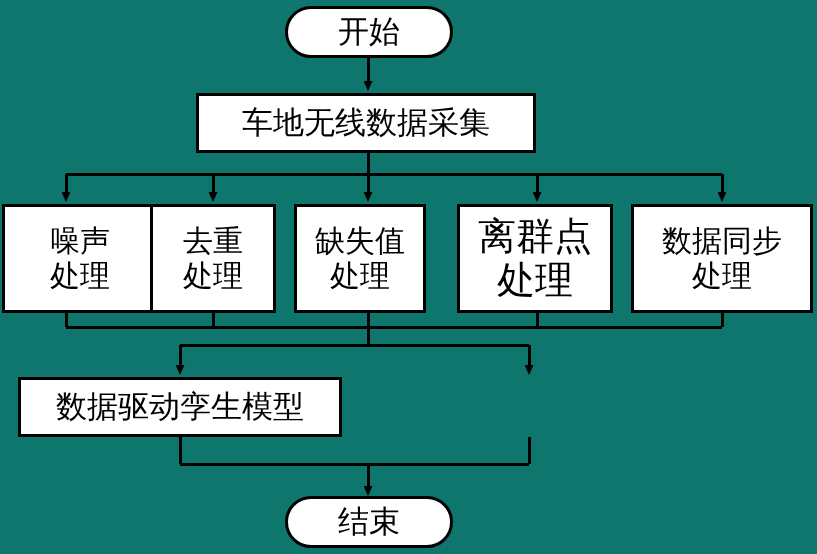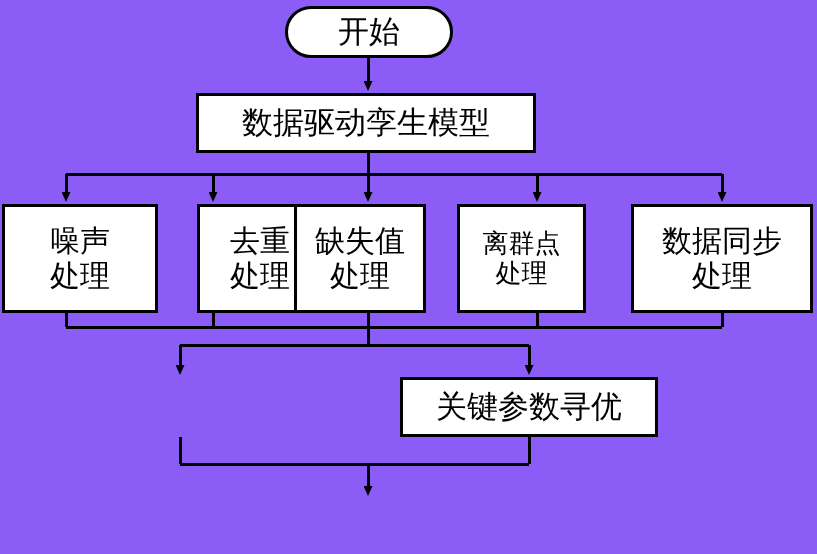--- a/index.html
+++ b/index.html
@@ -7,21 +7,21 @@
     padding: 0;
     background: #ffffff;
   }
   body {
     font-family: "DejaVu Sans", "Liberation Sans", sans-serif;
   }
   #flowchart-canvas {
     position: relative;
     width: 817px;
     height: 554px;
-    background: #8b5cf6;
+    background: #0f766e;
     overflow: hidden;
   }
   #flow-svg {
     position: absolute;
     left: 0;
     top: 0;
     width: 817px;
     height: 554px;
   }
   .node {
@@ -50,23 +50,23 @@
     display: block;
     width: 100%;
   }
   
   #node-start  { left: 285px; top: 6px;   width: 168px; height: 52px;  font-size: 31px; }
   #node-end    { left: 285px; top: 496px; width: 168px; height: 52px;  font-size: 31px; }
   
   #node-collect{ left: 196px; top: 93px;  width: 340px; height: 60px;  font-size: 31px; }
   
   #node-p1 { left: 2px;   top: 204px; width: 156px; height: 109px; font-size: 30px; }
-  #node-p2 { left: 150px; top: 204px; width: 126px; height: 109px; font-size: 30px; margin-left: 47px; }
+  #node-p2 { left: 150px; top: 204px; width: 126px; height: 109px; font-size: 30px; }
   #node-p3 { left: 294px; top: 204px; width: 132px; height: 109px; font-size: 30px; }
-  #node-p4 { left: 457px; top: 204px; width: 129px; height: 109px; font-size: 26px; }
+  #node-p4 { left: 457px; top: 204px; width: 156px; height: 109px; font-size: 38px; }
   #node-p5 { left: 631px; top: 204px; width: 182px; height: 109px; font-size: 30px; }
   
   #node-m1 { left: 18px;  top: 377px; width: 324px; height: 60px; font-size: 31px; }
   #node-m2 { left: 400px; top: 377px; width: 258px; height: 60px; font-size: 31px; }
 </style>
 </head>
 <body>
 
 <div id="flowchart-canvas">
 
@@ -108,21 +108,21 @@
 
       <line x1="368" y1="464" x2="368" y2="487" marker-end="url(#arrowhead)"></line>
     </g>
   </svg>
 
   <div class="node terminal" id="node-start">
     <span class="node-label">开始</span>
   </div>
 
   <div class="node process" id="node-collect">
-    <span class="node-label">数据驱动孪生模型</span>
+    <span class="node-label">车地无线数据采集</span>
   </div>
 
   <div class="node process" id="node-p1">
     <span class="node-label">噪声
 处理</span>
   </div>
 
   <div class="node process" id="node-p2">
     <span class="node-label">去重
 处理</span>
@@ -136,19 +136,22 @@
   <div class="node process" id="node-p4">
     <span class="node-label">离群点
 处理</span>
   </div>
 
   <div class="node process" id="node-p5">
     <span class="node-label">数据同步
 处理</span>
   </div>
 
-
-  <div class="node process" id="node-m2">
-    <span class="node-label">关键参数寻优</span>
+  <div class="node process" id="node-m1">
+    <span class="node-label">数据驱动孪生模型</span>
   </div>
 
+
+  <div class="node terminal" id="node-end">
+    <span class="node-label">结束</span>
+  </div>
 
 </div>
 
 </body></html>

